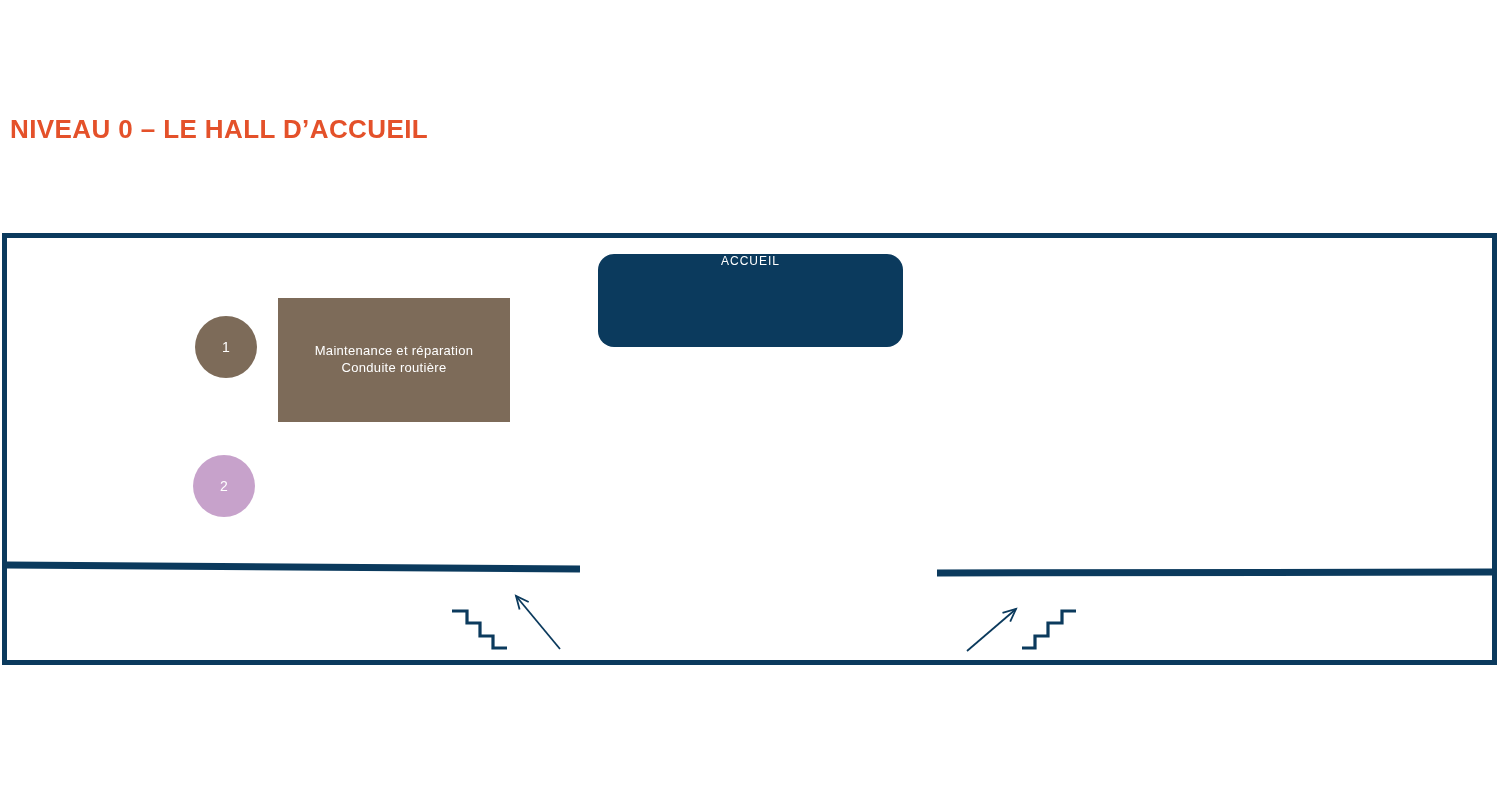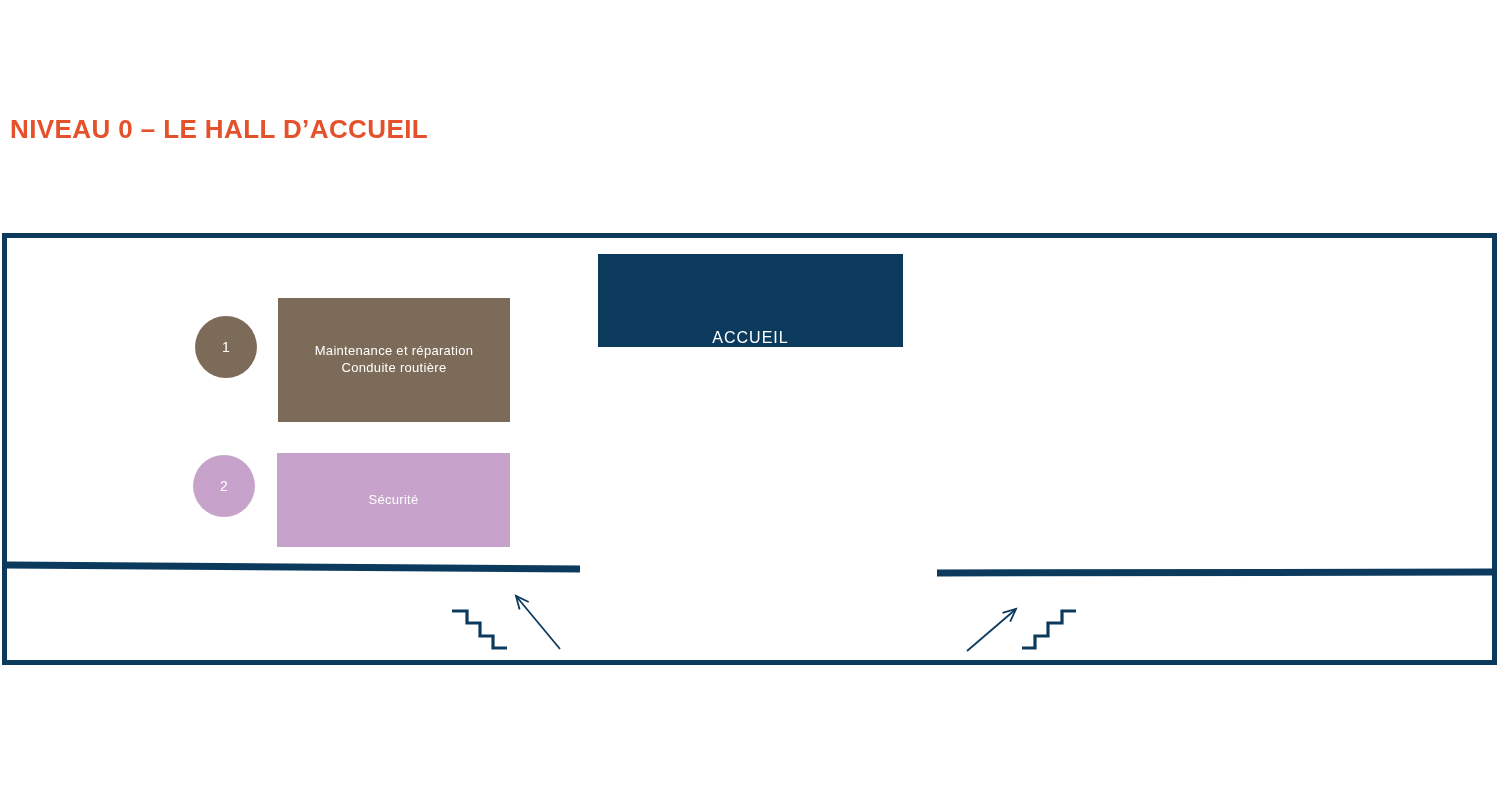--- a/index.html
+++ b/index.html
@@ -21,22 +21,22 @@
   }
 
   .floorplan{
     position:absolute;left:2px;top:233px;width:1495px;height:432px;
     border:5px solid var(--navy);background:#fff;
   }
 
   .reception{
     position:absolute;left:591px;top:16px;width:305px;height:93px;
     background:var(--navy);color:#fff;
-    display:flex;align-items:flex-end;justify-content:center;
-    font-size:16px;letter-spacing:1px;font-weight:500;
+    display:flex;align-items:flex-start;justify-content:center;
+    font-size:12px;letter-spacing:1px;font-weight:500;border-radius:16px;
   }
 
   .zone{
     position:absolute;color:#fff;
     display:flex;flex-direction:column;align-items:center;justify-content:center;
     text-align:center;font-size:13px;line-height:1.3;letter-spacing:0.3px;
   }
   .zone-maintenance{left:271px;top:60px;width:232px;height:124px;background:var(--brown);}
   .zone-securite{left:270px;top:215px;width:233px;height:94px;background:var(--purple);}
 
@@ -70,23 +70,20 @@
       <span>1</span>
     </div>
     <div class="zone zone-maintenance">
       <span>Maintenance et réparation</span>
       <span>Conduite routière</span>
     </div>
 
     <div class="badge badge-2">
       <span>2</span>
     </div>
-    <div class="zone zone-securite">
-      <span>Sécurité</span>
-    </div>
 
     <svg class="plan-lines" viewBox="0 0 1485 422">
       <path class="wall" d="M0,327 L573,331"></path>
       <path class="wall" d="M930,335 L1485,334"></path>
 
       <path class="stairs" d="M445,373 H460 V385 H473 V398 H486 V410 H500"></path>
       <g>
         <path class="arrow" d="M553,411 L509,358"></path>
         <path class="arrow" d="M512.6,371.6 L509,358 L521.7,364"></path>
       </g>

